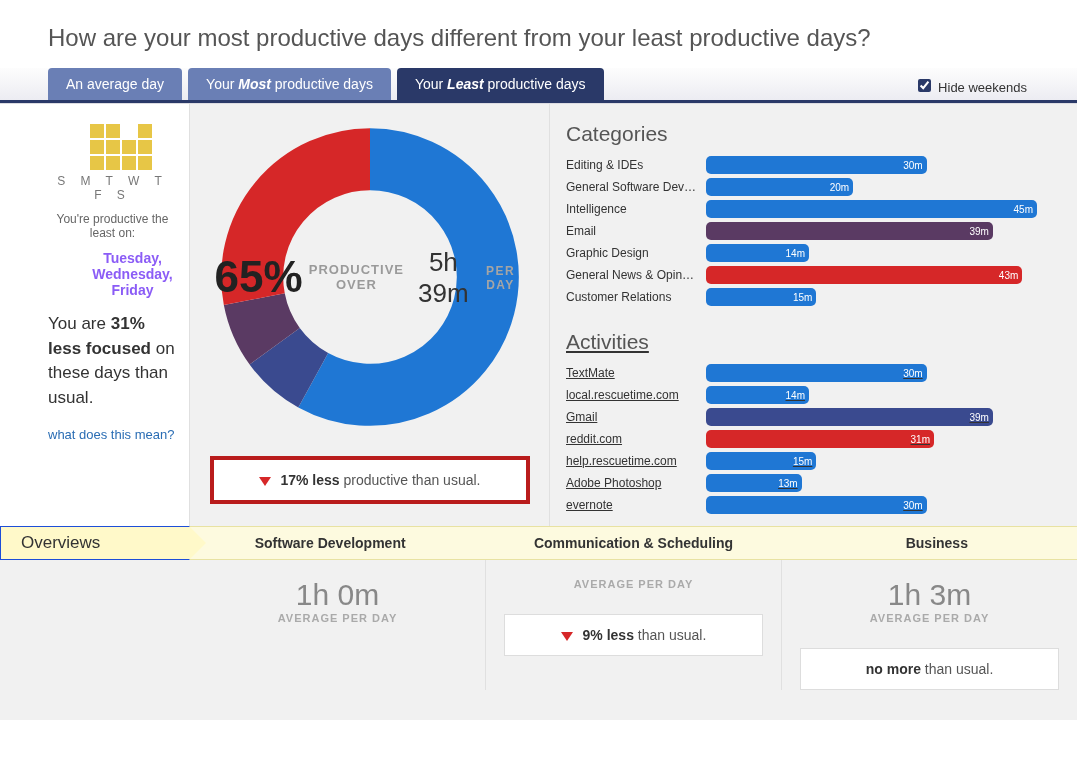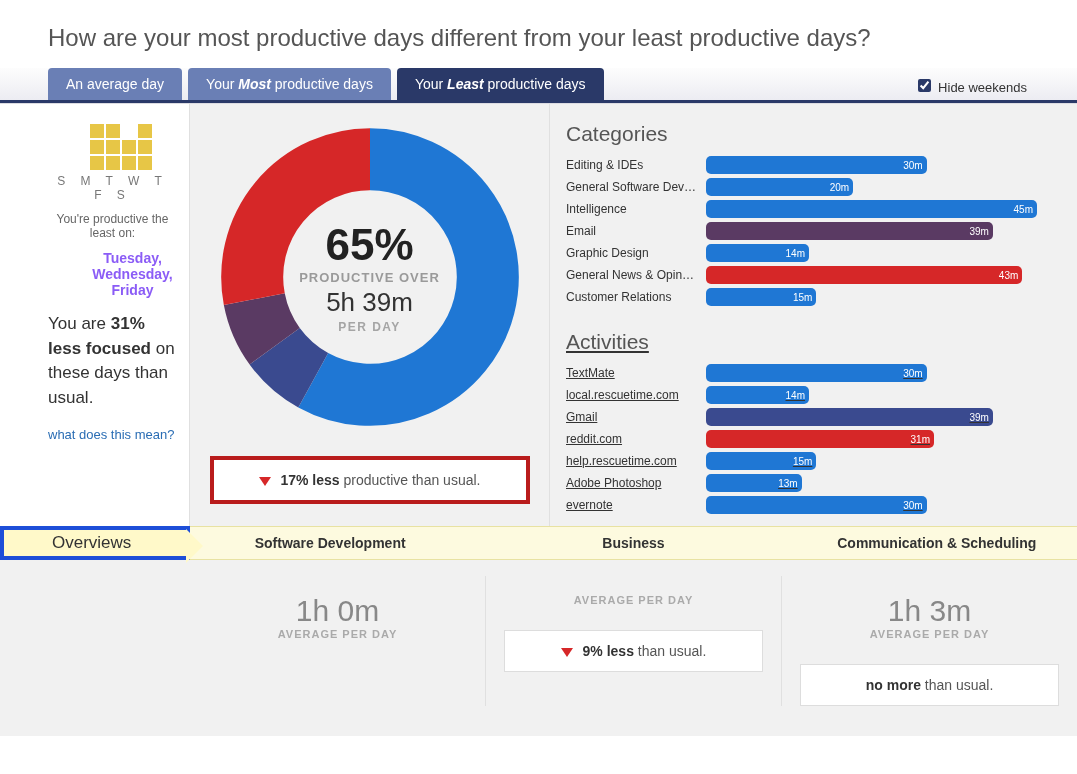--- a/index.html
+++ b/index.html
@@ -109,21 +109,21 @@
     width: 360px;
     padding: 18px 14px 10px;
     border-right:1px solid #e0e0e0;
     display:flex;
     flex-direction:column;
     align-items:center;
   }
   .donut-wrap { position:relative; width:310px; height:310px; }
   .donut-center {
     position:absolute; left:0; top:0; right:0; bottom:0;
-    display:flex; flex-direction:column;
+    display:flex; flex-direction:row;
     align-items:center; justify-content:center;
     text-align:center;
   }
   .donut-pct { font-size:44px; font-weight:bold; color:#222; }
   .donut-label { font-size:13px; letter-spacing:1px; color:#9a9a9a; font-weight:bold;}
   .donut-time { font-size:26px; color:#333; margin-top:2px;}
   .donut-perday { font-size:12px; letter-spacing:1.5px; color:#a5a5a5; font-weight:bold; margin-top:2px;}
 
   .delta-box {
     margin-top:24px;
@@ -188,22 +188,22 @@
   .bar-group + .bar-group { margin-top:22px;text-decoration:underline; }
 
   .overviews {
     display:flex;
     align-items:stretch;
     background:#f1f1f1;
   }
   .ov-tab {
     display:flex;align-items:center;
     background:#fff9c9;
-    border:4px solid #1d4ed8;
-    padding-left:48px;
+    border:1px solid #1d4ed8;
+    padding-left:20px;
     height:34px;
     font-size:17px;
     color:#333;
     font-weight:400;
     width:190px;
     position:relative;
   }
   .ov-tab::after{
     content:"";
     position:absolute;
@@ -226,21 +226,21 @@
     text-align:center;
     line-height:32px;
     font-size:14px;
     font-weight:bold;
     color:#333;
   }
 
   .ov-cards {
     display:flex;
     background:#f1f1f1;
-    padding: 16px 0 30px 190px;
+    padding: 0 0 30px 190px;
   }
   .ov-card {
     flex:1;
     text-align:center;
     padding: 18px 18px 0;
     border-right:1px solid #e0e0e0;
   }
   .ov-card:last-child{border-right:none;}
   .ov-time { font-size:30px; color:#888; }
   .ov-sub { font-size:11px; letter-spacing:1px; color:#aaa; font-weight:bold;}
@@ -429,22 +429,22 @@
     </div>
   </div>
 </div>
 
 <div class="overviews">
   <div class="ov-tab">
       <span>Overviews</span>
     </div>
   <div class="ov-headers" id="ov-headers">
       <div>Software Development</div>
+      <div>Communication &amp; Scheduling</div>
       <div>Business</div>
-      <div>Communication &amp; Scheduling</div>
     </div>
 </div>
 <div class="ov-cards" id="ov-cards">
     <div class="ov-card">
       <div class="ov-time">1h 0m</div>
       <div class="ov-sub">AVERAGE PER DAY</div>
     </div>
     <div class="ov-card">
       <div class="ov-sub">AVERAGE PER DAY</div>
       <div class="ov-delta"><span class="arrow-down"></span> <b>9% less</b> than usual.</div>

